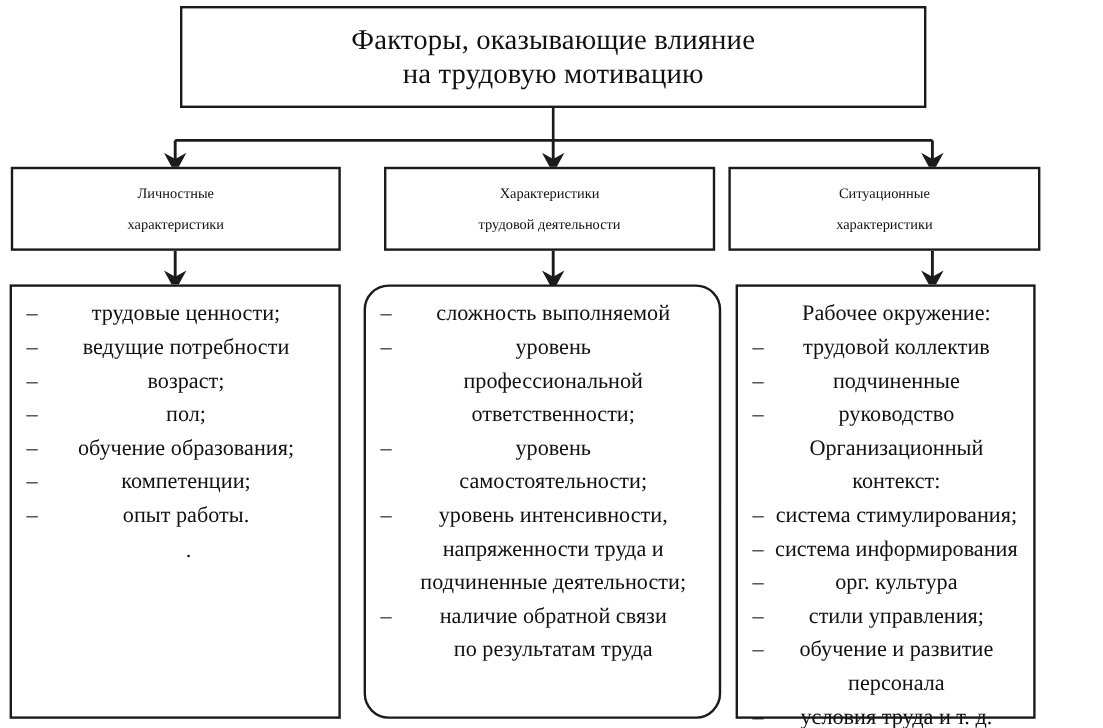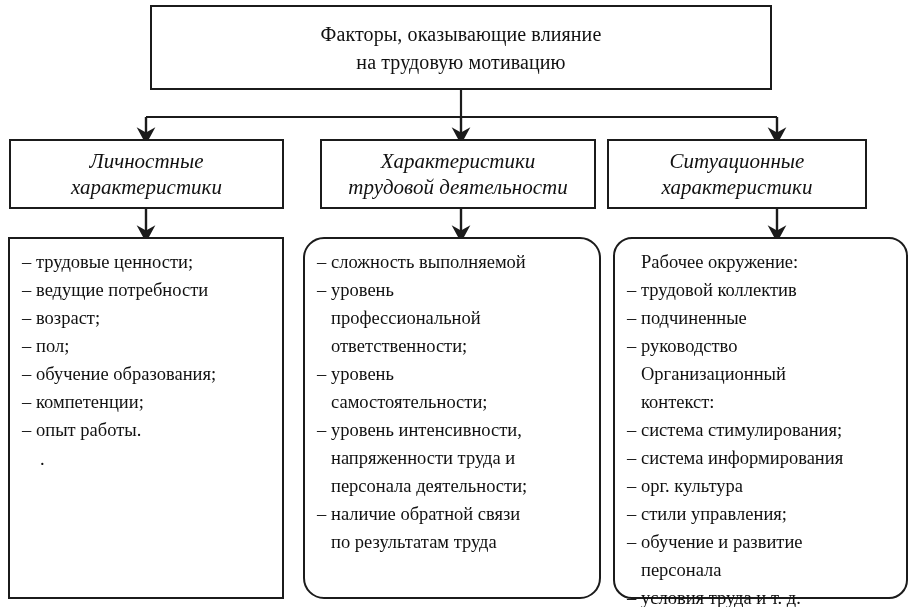--- a/index.html
+++ b/index.html
@@ -28,64 +28,64 @@
     left: 150px;
     top: 5px;
     width: 622px;
     height: 85px;
     display: flex;
     flex-direction: column;
     align-items: center;
     justify-content: center;
   }
   .box-title .line {
-    font-size: 20px;
+    font-size: 24px;
     line-height: 28px;
     letter-spacing: 0.1px;
     white-space: nowrap;
   }
   .mid {
     top: 139px;
     height: 70px;
     display: flex;
     flex-direction: column;
     align-items: center;
     justify-content: center;
   }
   .mid .line {
-    font-size: 21px;
+    font-size: 12px;
     line-height: 26px;
     white-space: nowrap;
-    font-style: italic;
   }
   .mid-1 { left: 9px;   width: 275px; }
   .mid-2 { left: 320px; width: 276px; }
   .mid-3 { left: 607px; width: 260px; }
 
   .leaf {
     top: 237px;
     height: 362px;
     padding: 9px 0 0 0;
   }
   .leaf-1 { left: 8px;   width: 276px; }
   .leaf-2 { left: 303px; width: 298px; border-radius: 21px; }
-  .leaf-3 { left: 613px; width: 295px; border-radius: 19px; }
+  .leaf-3 { left: 613px; width: 250px; }
 
   .leaf ul {
     list-style: none;
     margin: 0;
     padding: 0 8px 0 12px;
   }
   .leaf li {
     font-size: 18.5px;
     line-height: 28px;
     text-indent: 0;
     padding-left: 14px;
     margin: 0;
     position: relative;
+    text-align: center;
   }
   .leaf li.dash::before {
     content: "\2013";
     position: absolute;
     left: 0;
     top: 0;
   }
   .leaf li.plain {
     padding-left: 14px;
   }
@@ -166,21 +166,21 @@
   <div class="box leaf leaf-2">
     <ul>
         <li class="dash">сложность выполняемой</li>
         <li class="dash">уровень</li>
         <li class="plain">профессиональной</li>
         <li class="plain">ответственности;</li>
         <li class="dash">уровень</li>
         <li class="plain">самостоятельности;</li>
         <li class="dash">уровень интенсивности,</li>
         <li class="plain">напряженности труда и</li>
-        <li class="plain">персонала деятельности;</li>
+        <li class="plain">подчиненные деятельности;</li>
         <li class="dash">наличие обратной связи</li>
         <li class="plain">по результатам труда</li>
       </ul>
   </div>
 
   <div class="box leaf leaf-3">
     <ul>
         <li class="plain">Рабочее окружение:</li>
         <li class="dash">трудовой коллектив</li>
         <li class="dash">подчиненные</li>

